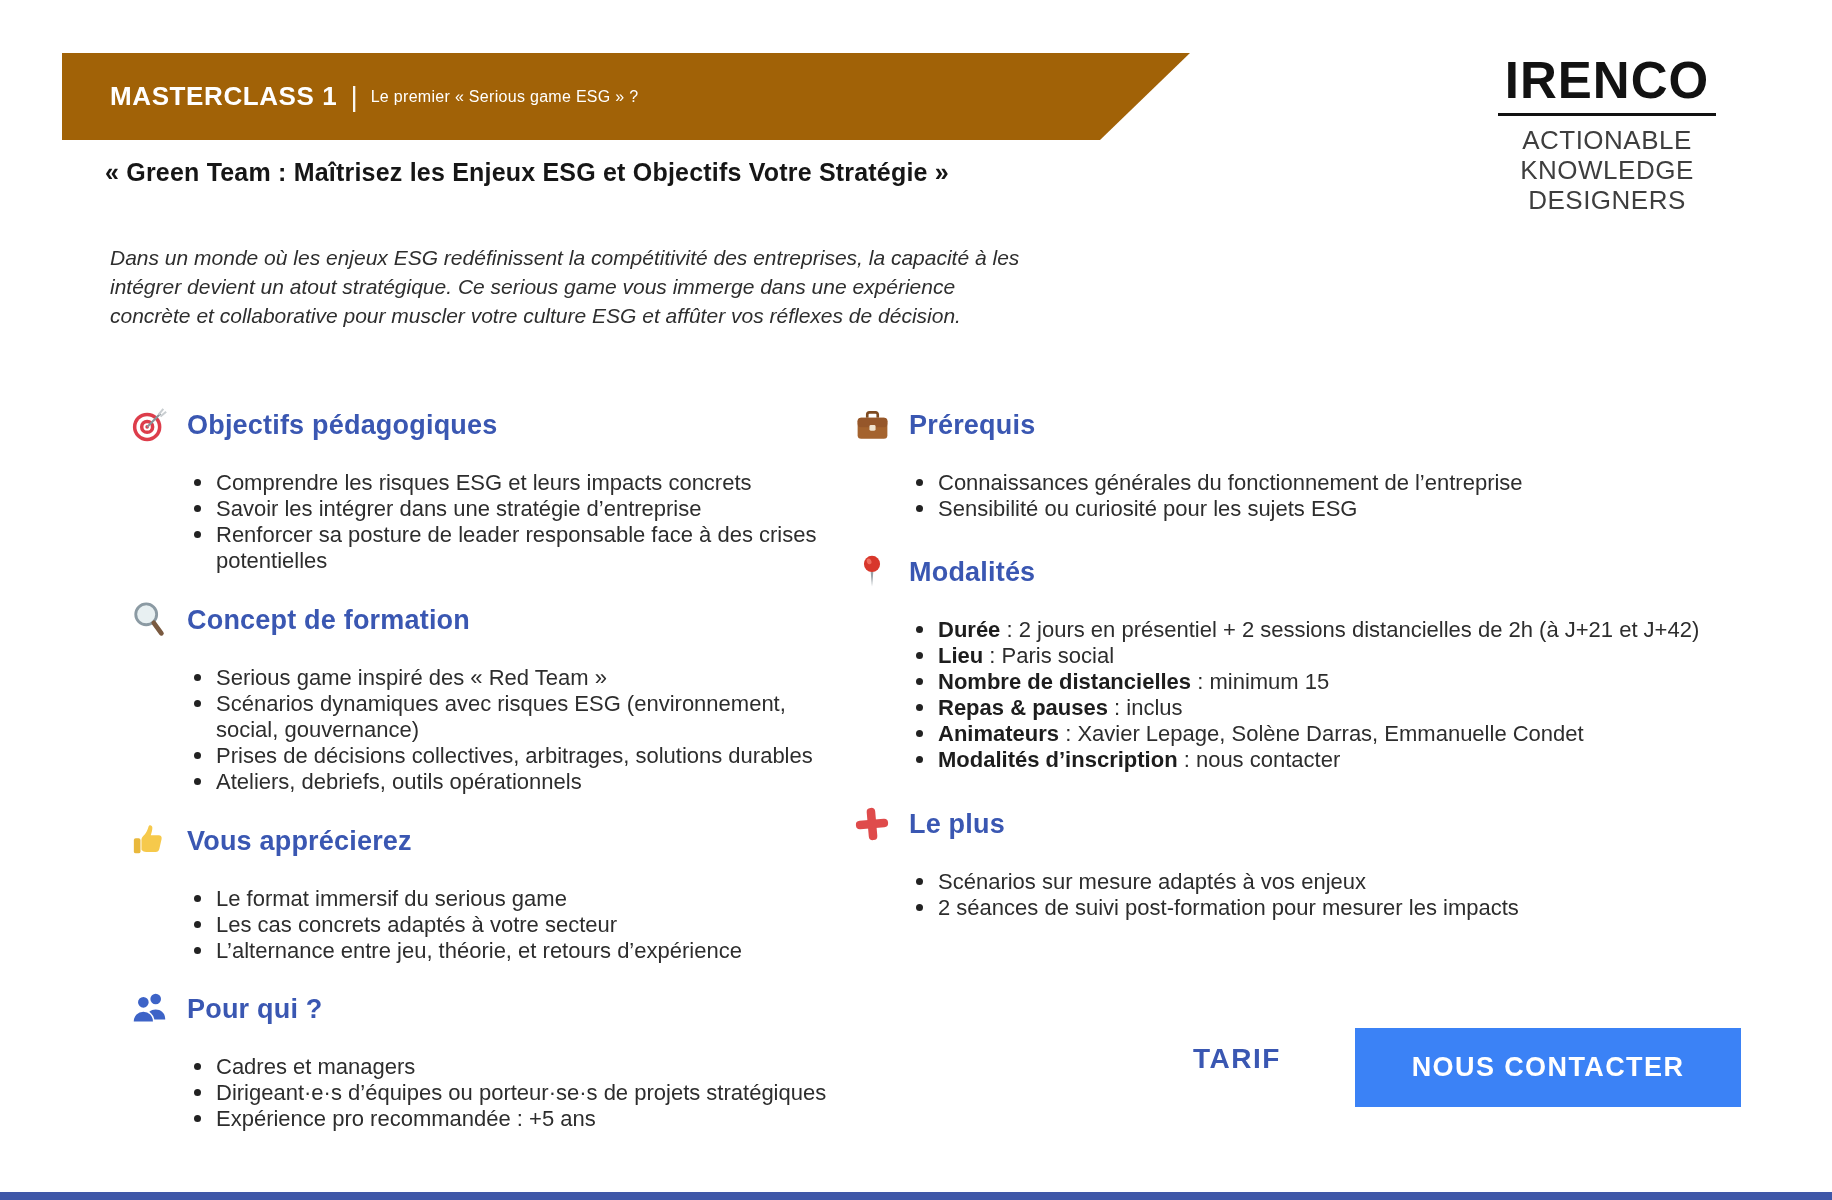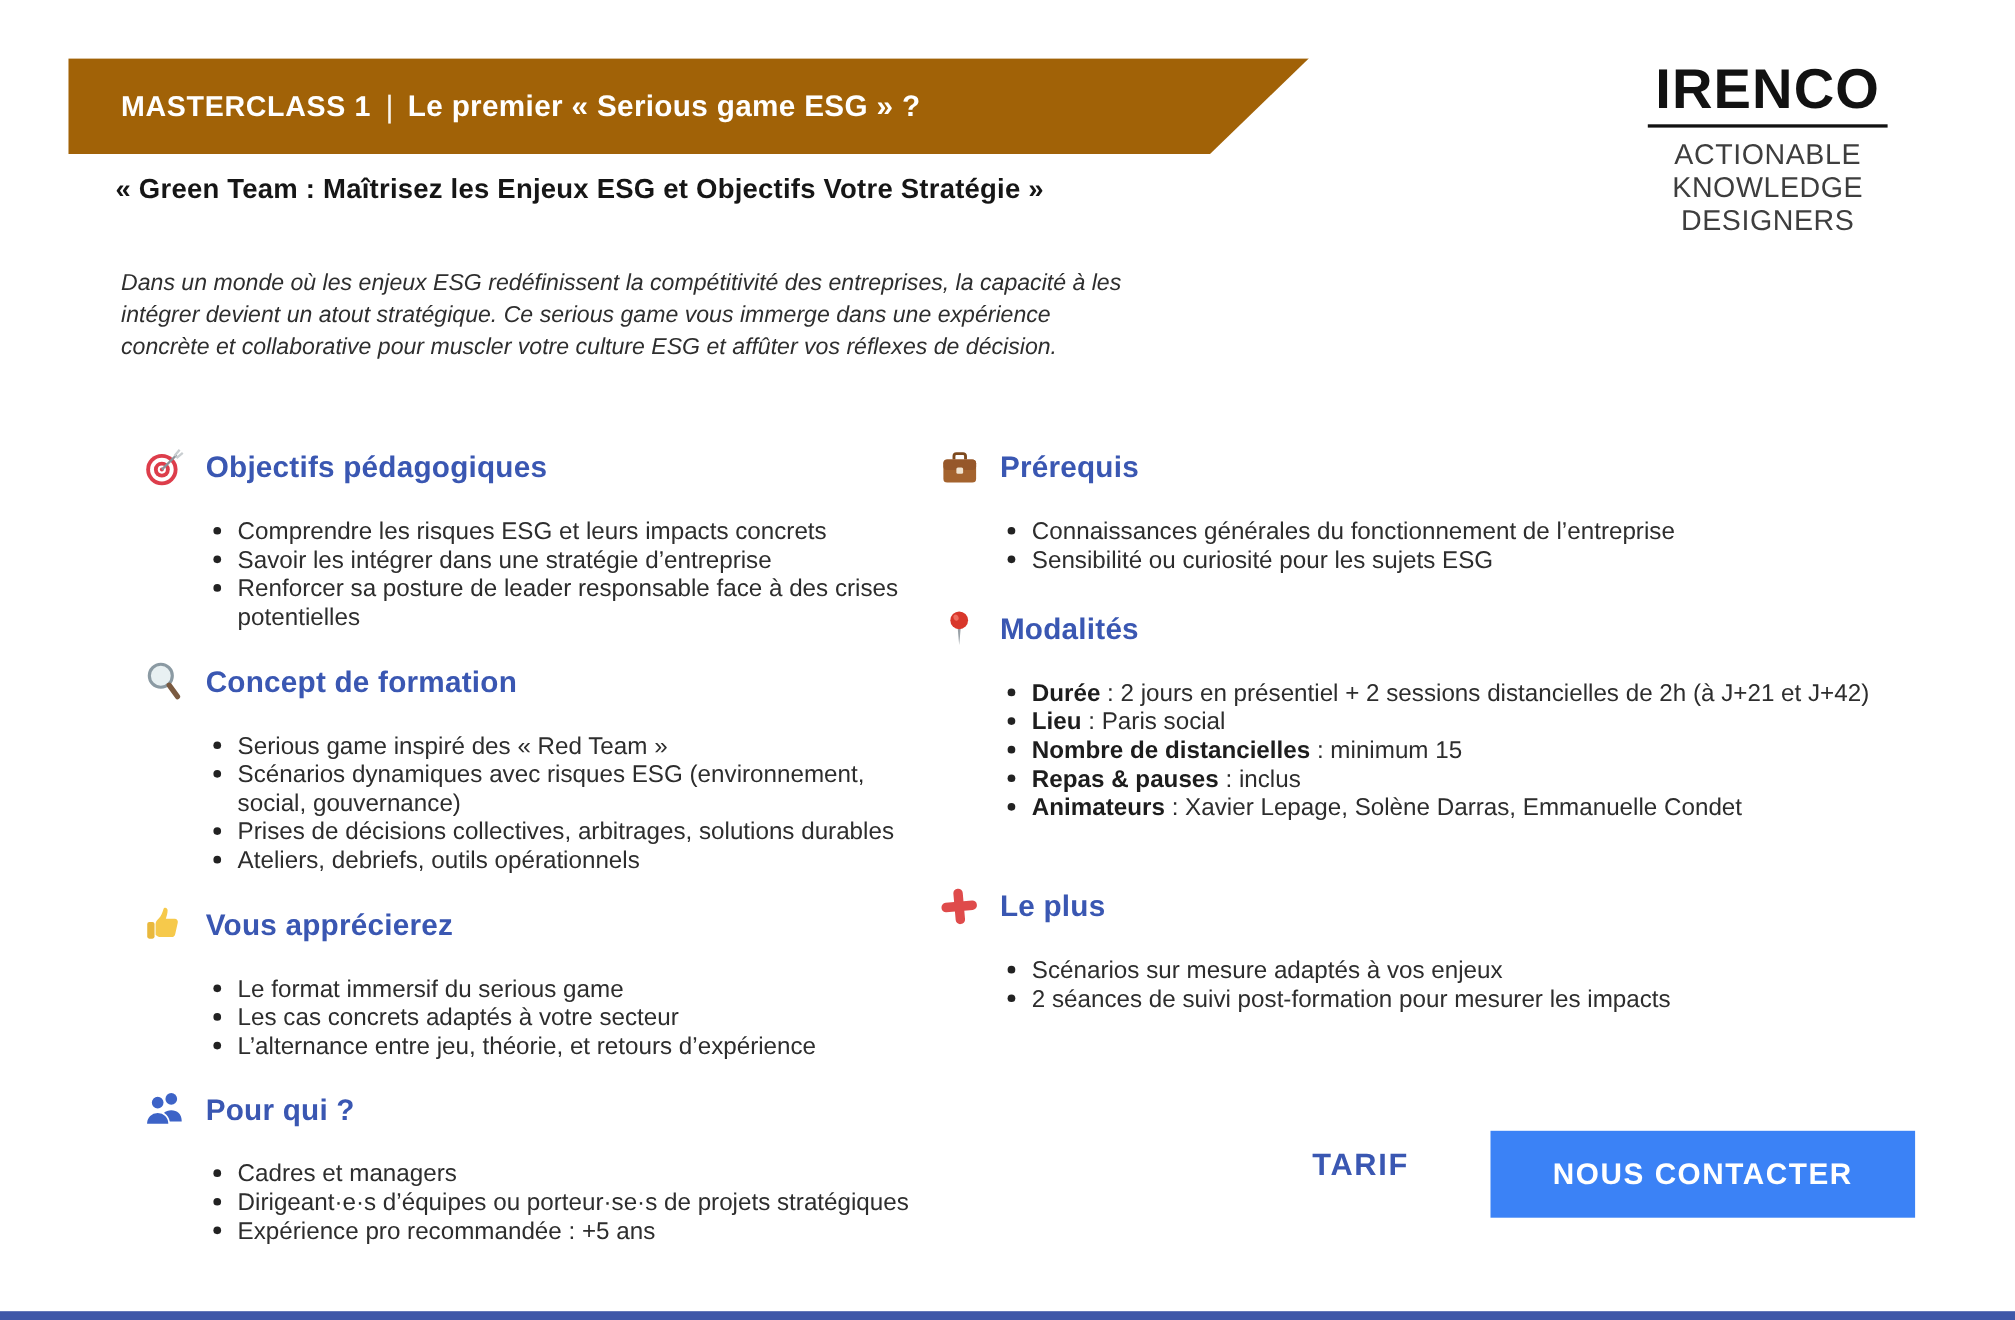--- a/index.html
+++ b/index.html
@@ -15,21 +15,21 @@
   .banner{
     position:absolute;left:62px;top:53px;width:1128px;height:87px;
     background:#a16207;
     clip-path:polygon(0 0,100% 0,calc(100% - 90px) 100%,0 100%);
     display:flex;align-items:center;
     padding-left:48px;box-sizing:border-box;
     color:#fff;
   }
   .banner-bold{font-weight:bold;font-size:26px;letter-spacing:.6px;}
   .banner-sep{font-weight:300;font-size:28px;margin:0 13px;opacity:.95;}
-  .banner-reg{font-weight:bold;font-size:27px;letter-spacing:.3px;}
+  .banner-reg{font-weight:normal;font-size:16px;letter-spacing:.3px;}
   
   .logo{position:absolute;top:34px;right:116px;width:218px;text-align:center;margin-top:20px;}
   .logo-brand{font-size:51px;font-weight:bold;color:#121212;letter-spacing:1px;line-height:1.05;}
   .logo-rule{height:3px;background:#121212;margin:5px 0 9px;}
   .logo-tag{font-size:26px;font-weight:400;color:#3e3e3e;line-height:30px;letter-spacing:.5px;}
   
   .headline{position:absolute;left:105px;top:158px;font-size:25px;font-weight:bold;color:#161616;letter-spacing:.2px;}
   .intro{position:absolute;left:110px;top:243px;font-size:21px;font-style:italic;color:#2e2e2e;line-height:29px;}
   
   .section{position:absolute;}
@@ -255,20 +255,24 @@
         <span class="txt"><b>Nombre de distancielles</b><span> : minimum 15</span></span>
       </div>
     <div class="li">
         <span class="dot"></span>
         <span class="txt"><b>Repas &amp; pauses</b><span> : inclus</span></span>
       </div>
     <div class="li">
         <span class="dot"></span>
         <span class="txt"><b>Animateurs</b><span> : Xavier Lepage, Solène Darras, Emmanuelle Condet</span></span>
       </div>
+    <div class="li">
+        <span class="dot"></span>
+        <span class="txt"><b>Modalités d’inscription</b><span> : nous contacter</span></span>
+      </div>
   </div>
 </div>
 
 <div class="section sec-leplus">
   <div class="sec-head">
     <span class="sec-icon">
       <svg viewBox="0 0 40 40" width="38" height="38">
         <g fill="#DF4B4B" transform="rotate(-5 20 20)">
           <rect x="15.5" y="3" width="9" height="34" rx="4.3"></rect>
           <rect x="3" y="15.5" width="34" height="9" rx="4.3"></rect>

